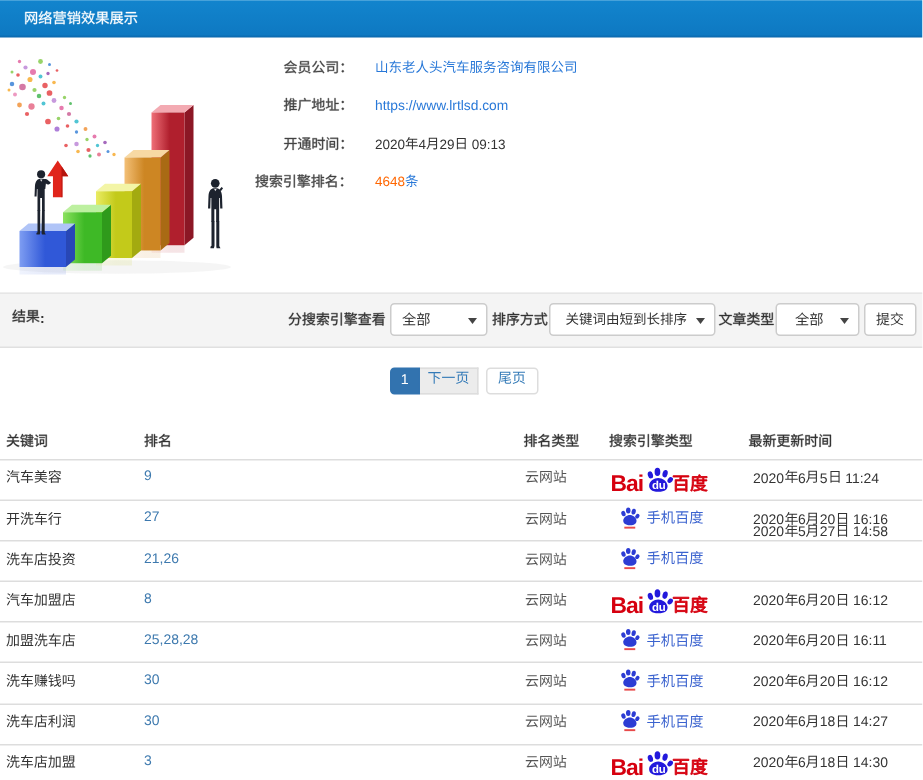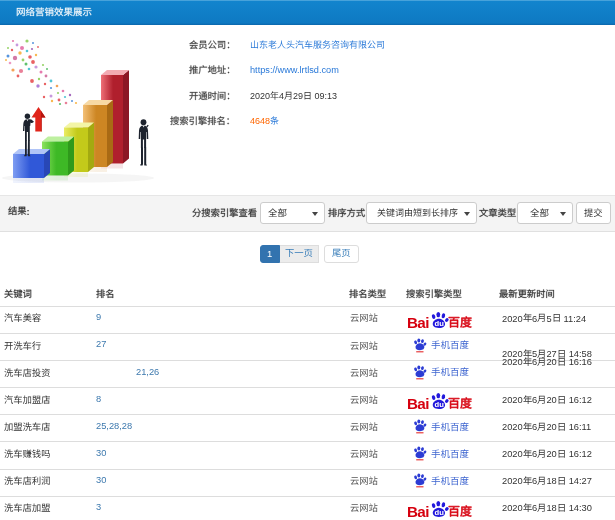--- a/index.html
+++ b/index.html
@@ -523,21 +523,21 @@
 </g>
 <rect x="5.5" y="24" width="12.5" height="2.2" fill="#e84a4a"></rect>
 </svg><svg class="z" style="vertical-align:-1.14px;" width="38.0" height="9.5" viewBox="0 0 4000 1000">
         <g transform="translate(0,880) scale(1,-1)" fill="currentColor">
           <use href="#g624B" x="0"></use>
           <use href="#g673A" x="1000"></use>
           <use href="#g767E" x="2000"></use>
           <use href="#g5EA6" x="3000"></use>
         </g>
       </svg></div>
-<div class="t" style="left:502px;top:339.8px;font-size:9.3px;line-height:12px;color:#333;margin-top:16px;">2020<svg class="z" style="vertical-align:-1.12px;" width="9.3" height="9.3" viewBox="0 0 1000 1000">
+<div class="t" style="left:502px;top:339.8px;font-size:9.3px;line-height:12px;color:#333;">2020<svg class="z" style="vertical-align:-1.12px;" width="9.3" height="9.3" viewBox="0 0 1000 1000">
         <g transform="translate(0,880) scale(1,-1)" fill="currentColor">
           <use href="#g5E74" x="0"></use>
         </g>
       </svg>6<svg class="z" style="vertical-align:-1.12px;" width="9.3" height="9.3" viewBox="0 0 1000 1000">
         <g transform="translate(0,880) scale(1,-1)" fill="currentColor">
           <use href="#g6708" x="0"></use>
         </g>
       </svg>20<svg class="z" style="vertical-align:-1.12px;" width="9.3" height="9.3" viewBox="0 0 1000 1000">
         <g transform="translate(0,880) scale(1,-1)" fill="currentColor">
           <use href="#g65E5" x="0"></use>
@@ -545,21 +545,21 @@
       </svg>&nbsp;16:16</div>
 <div class="t" style="left:4px;top:366.8px;font-size:9.3px;line-height:12px;color:#333;"><svg class="z" style="vertical-align:-1.12px;" width="46.5" height="9.3" viewBox="0 0 5000 1000">
         <g transform="translate(0,880) scale(1,-1)" fill="currentColor">
           <use href="#g6D17" x="0"></use>
           <use href="#g8F66" x="1000"></use>
           <use href="#g5E97" x="2000"></use>
           <use href="#g6295" x="3000"></use>
           <use href="#g8D44" x="4000"></use>
         </g>
       </svg></div>
-<div class="t" style="left:96px;top:365.5px;font-size:9.3px;line-height:12px;color:#3d79ae;margin-left:40px;">21,26</div>
+<div class="t" style="left:96px;top:365.5px;font-size:9.3px;line-height:12px;color:#3d79ae;">21,26</div>
 <div class="t" style="left:350px;top:366.8px;font-size:9.3px;line-height:12px;color:#555;"><svg class="z" style="vertical-align:-1.12px;" width="27.9" height="9.3" viewBox="0 0 3000 1000">
         <g transform="translate(0,880) scale(1,-1)" fill="currentColor">
           <use href="#g4E91" x="0"></use>
           <use href="#g7F51" x="1000"></use>
           <use href="#g7AD9" x="2000"></use>
         </g>
       </svg></div>
 <div class="t" style="left:413px;top:363.8px;font-size:9.3px;line-height:16px;color:#3b63cf"><svg width="14" height="16" viewBox="0 0 24 27" style="vertical-align:-4px;margin-right:4px">
 <g fill="#2c3cd4">
 <ellipse cx="4.5" cy="9" rx="2.4" ry="3.2" transform="rotate(-18 4.5 9)"></ellipse>

